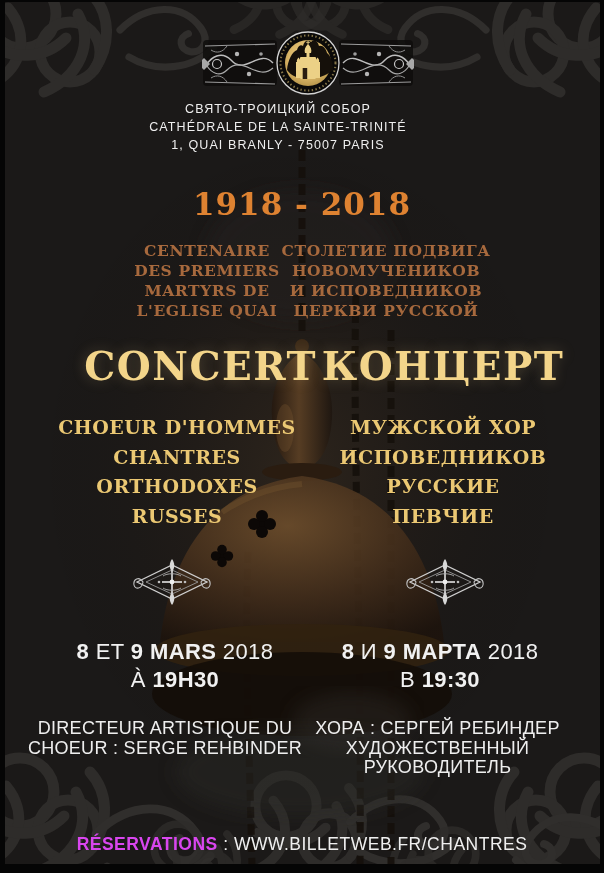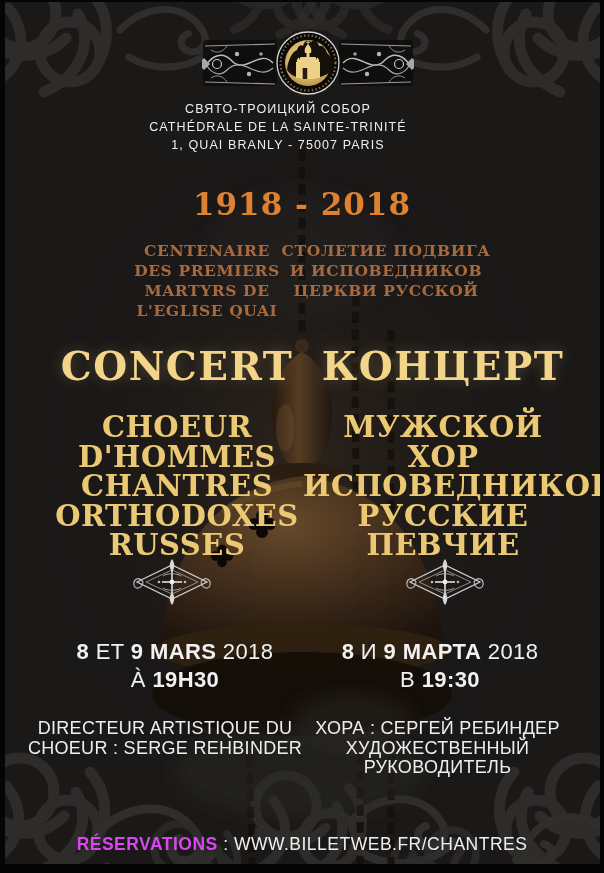--- a/index.html
+++ b/index.html
@@ -35,32 +35,32 @@
 
   .centenary{top:241px;height:84px;}
   .centenary .fr{left:97px;width:220px;}
   .centenary .ru{left:276px;width:220px;}
   .centenary .col{
     font-family:"DejaVu Serif", serif;font-weight:700;font-size:15.5px;
     line-height:20px;letter-spacing:.6px;color:#a7693d;
   }
 
   .concert-row{top:343px;height:52px;}
-  .concert-row .fr{left:37px;width:280px;}
+  .concert-row .fr{left:37px;width:280px;text-align:right;}
   .concert-row .ru{left:303px;width:280px;}
   .concert-row .col{
     font-family:"DejaVu Serif", serif;font-weight:700;font-size:39px;
     letter-spacing:1.5px;color:#f3d58a;text-shadow:0 0 14px rgba(243,213,138,.25);
   }
 
   .choir-row{top:413px;height:122px;}
   .choir-row .fr{left:27px;width:300px;}
   .choir-row .ru{left:303px;width:280px;}
   .choir-row .col{
-    font-family:"DejaVu Serif", serif;font-weight:700;font-size:29px;
+    font-family:"DejaVu Serif", serif;font-weight:700;font-size:19px;
     line-height:29.5px;letter-spacing:.5px;color:#ebc873;
   }
 
   .flourish{position:absolute;top:559px;width:78px;height:46px;z-index:12;}
   .flourish.l{left:133px;}
   .flourish.r{left:406px;}
 
   .dates-row{top:638px;height:60px;}
   .dates-row .fr{left:30px;width:290px;}
   .dates-row .ru{left:300px;width:280px;}
@@ -237,20 +237,21 @@
 
   <div class="row centenary">
     <div class="col fr">
         <div>CENTENAIRE</div>
         <div>DES PREMIERS</div>
         <div>MARTYRS DE</div>
         <div>L'EGLISE QUAI</div>
       </div>
     <div class="col ru">
         <div>СТОЛЕТИЕ ПОДВИГА</div>
+        <div>НОВОМУЧЕНИКОВ</div>
         <div>И ИСПОВЕДНИКОВ</div>
         <div>ЦЕРКВИ РУССКОЙ</div>
       </div>
   </div>
 
   <div class="row concert-row">
     <div class="col fr">CONCERT</div>
     <div class="col ru">КОНЦЕРТ</div>
   </div>
 

